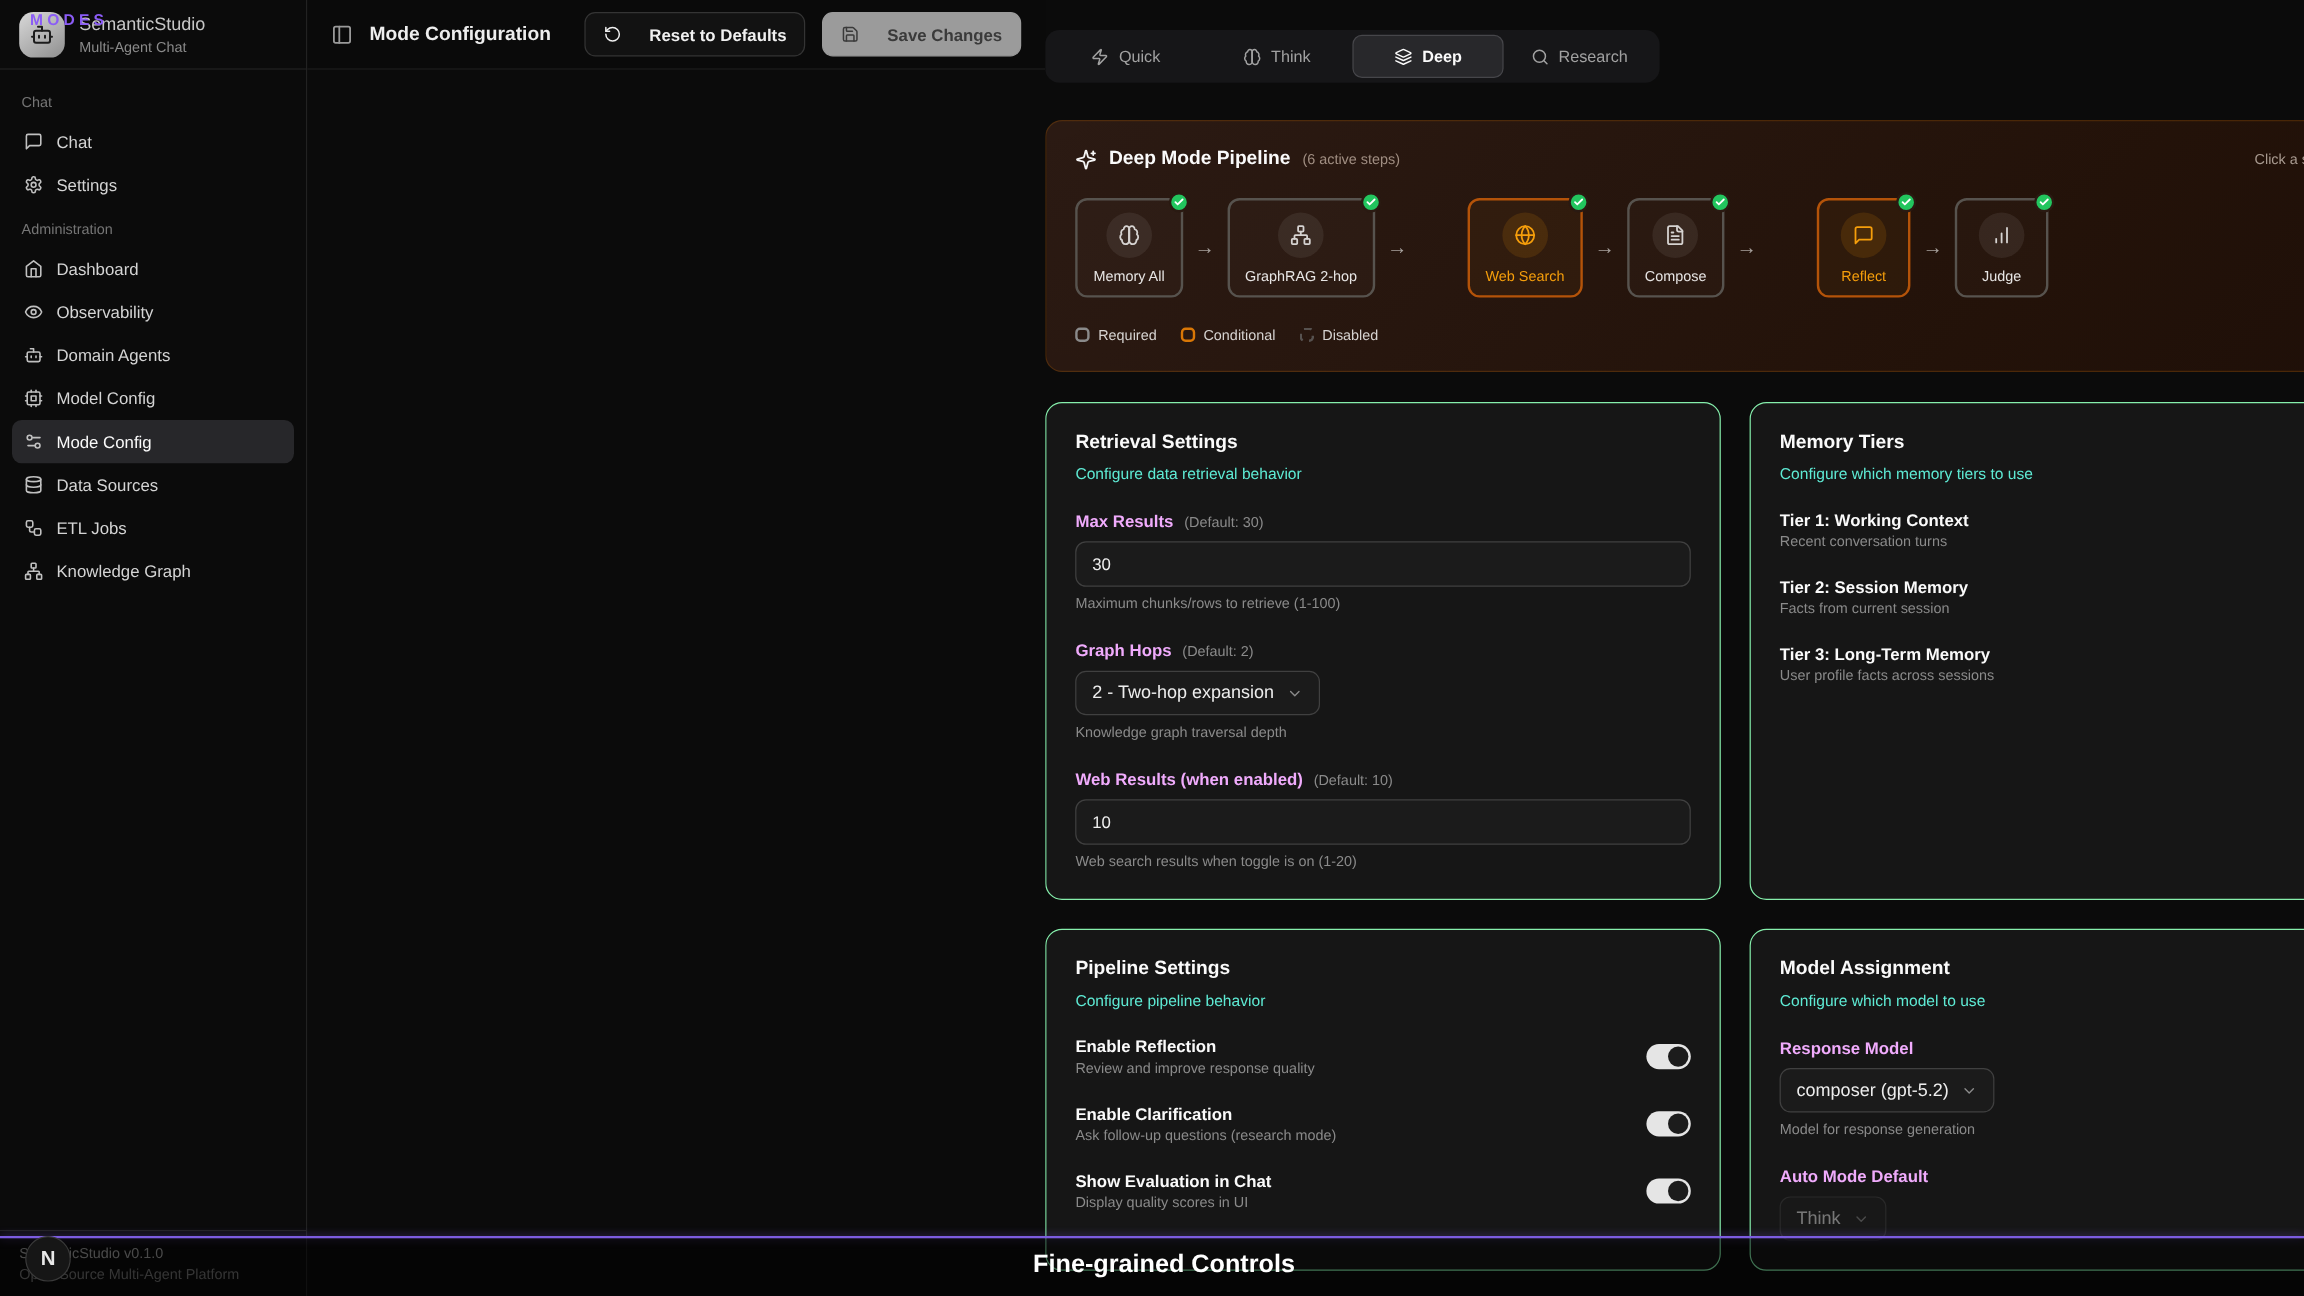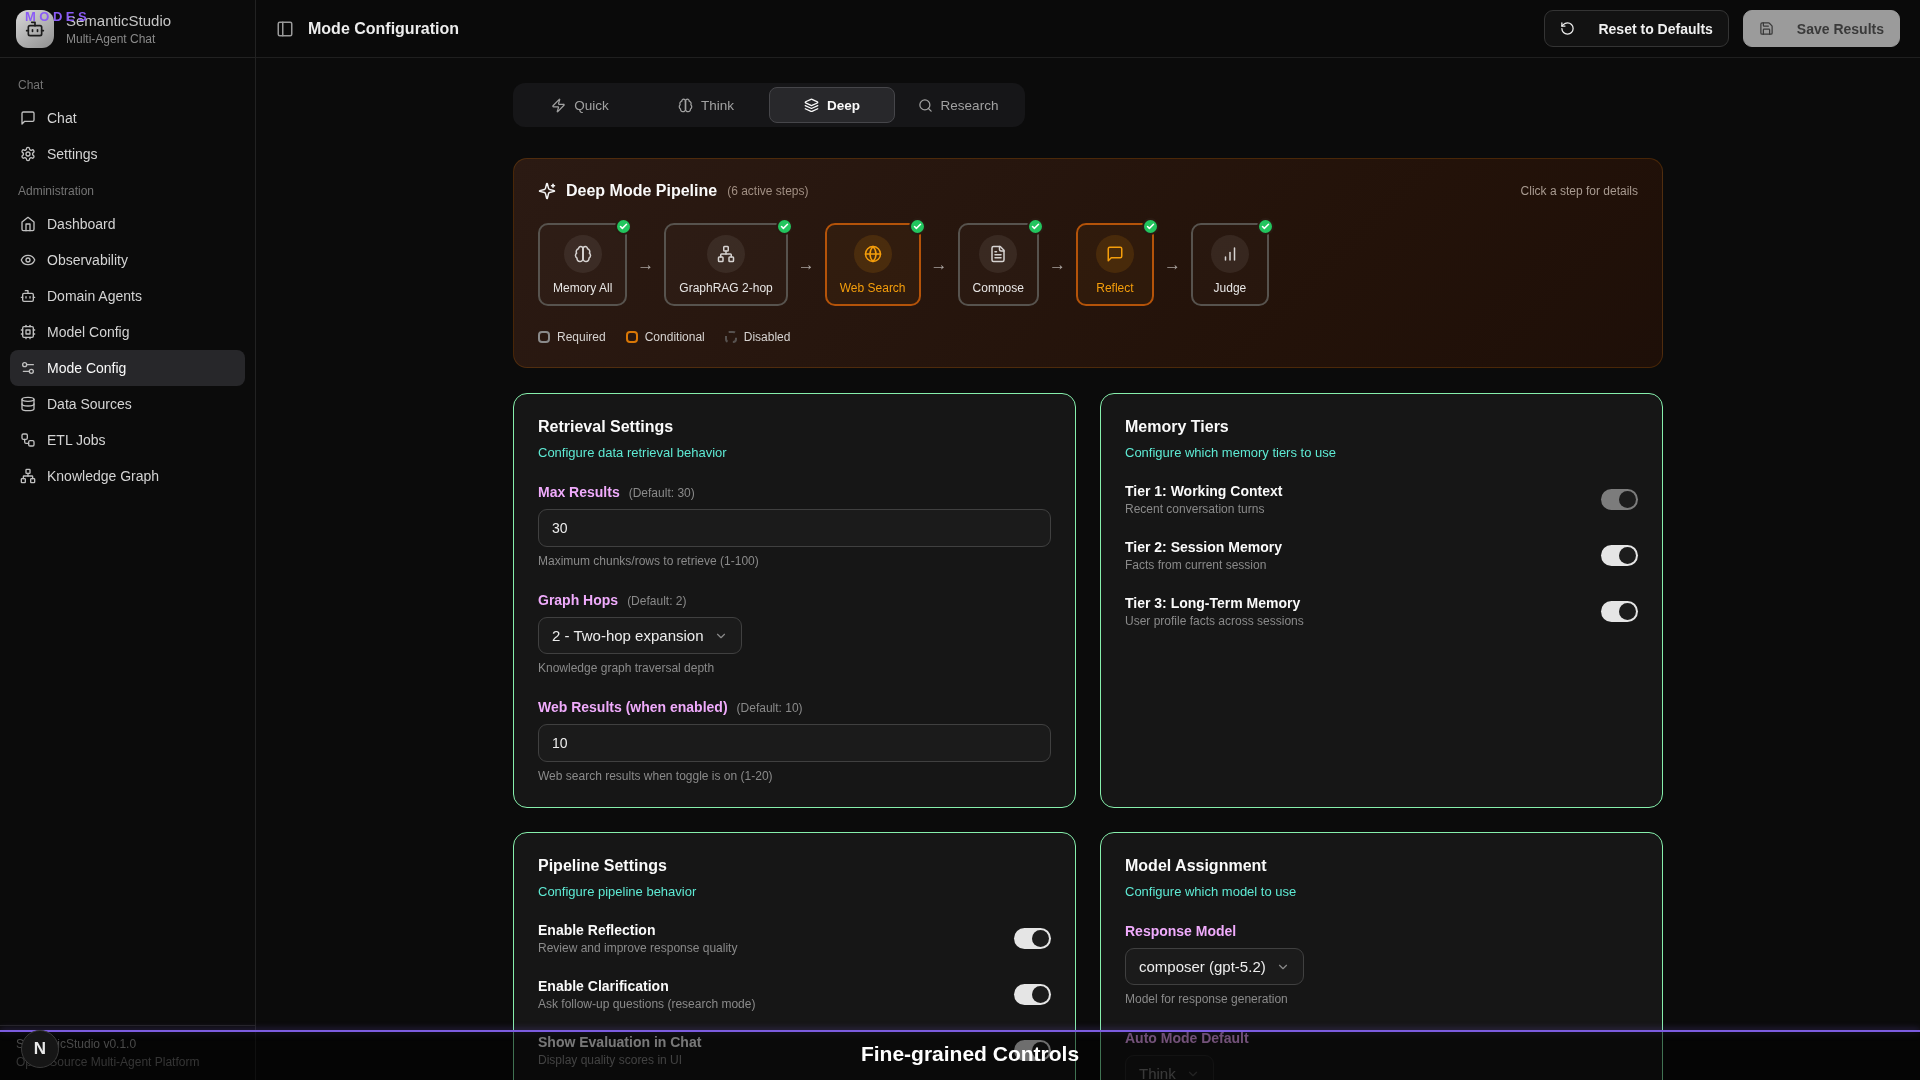--- a/index.html
+++ b/index.html
@@ -26,21 +26,21 @@
   .sb-item { display:flex; align-items:center; gap:11px; height:36px; padding:0 10px;
     border-radius:8px; font-size:14px; color:#d4d4d4; cursor:pointer; }
   .sb-item [data-icon]{ width:16px; height:16px; color:#c0c0c0; }
   .sb-item.active { background:#27272a; color:#fafafa; }
   .sb-footer { position:absolute; bottom:0; left:0; right:0; border-top:1px solid #222;
     padding:11px 16px; }
   .sb-footer .v { font-size:12px; color:#9a9a9a; }
   .sb-footer .t { font-size:12px; color:#6f6f6f; margin-top:4px; }
 
   
-  .main { flex:1; display:flex; flex-direction:column; background:#0b0b0b; }
+  .main { flex:1; display:flex; flex-direction:row; background:#0b0b0b; }
   .topbar { height:58px; min-height:58px; display:flex; align-items:center; gap:14px;
     padding:0 20px; border-bottom:1px solid #1f1f1f; background:#0a0a0a; }
   .topbar .panel-ic { width:18px; height:18px; color:#9a9a9a; cursor:pointer; }
   .topbar h1 { font-size:16px; font-weight:700; color:#ededed; }
   .topbar .spacer { flex:1; }
   .btn { display:flex; align-items:center; gap:23px; height:37px; padding:0 15px;
     border-radius:9px; font-size:14px; font-weight:600; cursor:pointer; }
   .btn [data-icon]{ width:15px; height:15px; }
   .btn.ghost { background:#121212; border:1px solid #343434; color:#f0f0f0; }
   .btn.primary { background:#9b9b9b; color:#3a3a3a; border:1px solid #9b9b9b; }
@@ -67,21 +67,21 @@
   .pl-count { font-size:12px; color:#a08e82; }
   .pl-hint { margin-left:auto; font-size:12px; color:#a89a90; }
   .steps { display:flex; align-items:center; gap:10px; margin-top:23px; }
   .step { position:relative; display:flex; flex-direction:column; align-items:center; gap:8px;
     border:2px solid #57534e; border-radius:10px; padding:10px 13px 9px; min-width:78px;
     background:rgba(255,255,255,0.02); cursor:pointer; }
   .step .ic { width:38px; height:38px; border-radius:50%; background:rgba(255,255,255,0.07);
     display:flex; align-items:center; justify-content:center; color:#d6d3d1; }
   .step .ic [data-icon]{ width:18px; height:18px; }
   .step .lbl { font-size:12px; color:#e7e5e4; white-space:nowrap; }
-  .step.cond { border-color:#b45309; background:rgba(245,158,11,0.05); }
+  .step.cond { border-color:#b45309; background:rgba(245,158,11,0.05);margin-left:40px; }
   .step.cond .ic { background:rgba(245,158,11,0.13); color:#f59e0b; }
   .step.cond .lbl { color:#f59e0b; }
   .badge { position:absolute; top:-7px; right:-7px; width:17px; height:17px; border-radius:50%;
     background:#22c55e; border:2px solid #2a1a12; display:flex; align-items:center; justify-content:center;
     color:#06220f; }
   .badge svg{ width:9px; height:9px; }
   .arrow { color:#a8a29e; font-size:17px; }
   .legend { display:flex; gap:20px; margin-top:24px; align-items:center; }
   .leg { display:flex; align-items:center; gap:7px; font-size:12px; color:#d6d3d1; }
   .leg .sq { width:12px; height:12px; border-radius:4px; border:2px solid #8a8a8a; }
@@ -295,21 +295,21 @@
         <span>Reset to Defaults</span>
       </button>
       <button class="btn primary">
         <span data-icon="save">
             <svg viewBox="0 0 24 24" fill="none" stroke="currentColor" stroke-width="2" stroke-linecap="round" stroke-linejoin="round">
               <path d="M15.2 3a2 2 0 0 1 1.4.6l3.8 3.8a2 2 0 0 1 .6 1.4V19a2 2 0 0 1-2 2H5a2 2 0 0 1-2-2V5a2 2 0 0 1 2-2z"></path>
               <path d="M17 21v-7a1 1 0 0 0-1-1H8a1 1 0 0 0-1 1v7"></path>
               <path d="M7 3v4a1 1 0 0 0 1 1h7"></path>
             </svg>
           </span>
-        <span>Save Results</span>
+        <span>Save Changes</span>
       </button>
     </header>
 
     <div class="content">
       <div class="container">
 
         <div class="tabs">
           <div class="tab">
             <span data-icon="zap">
                 <svg viewBox="0 0 24 24" fill="none" stroke="currentColor" stroke-width="2" stroke-linecap="round" stroke-linejoin="round">

